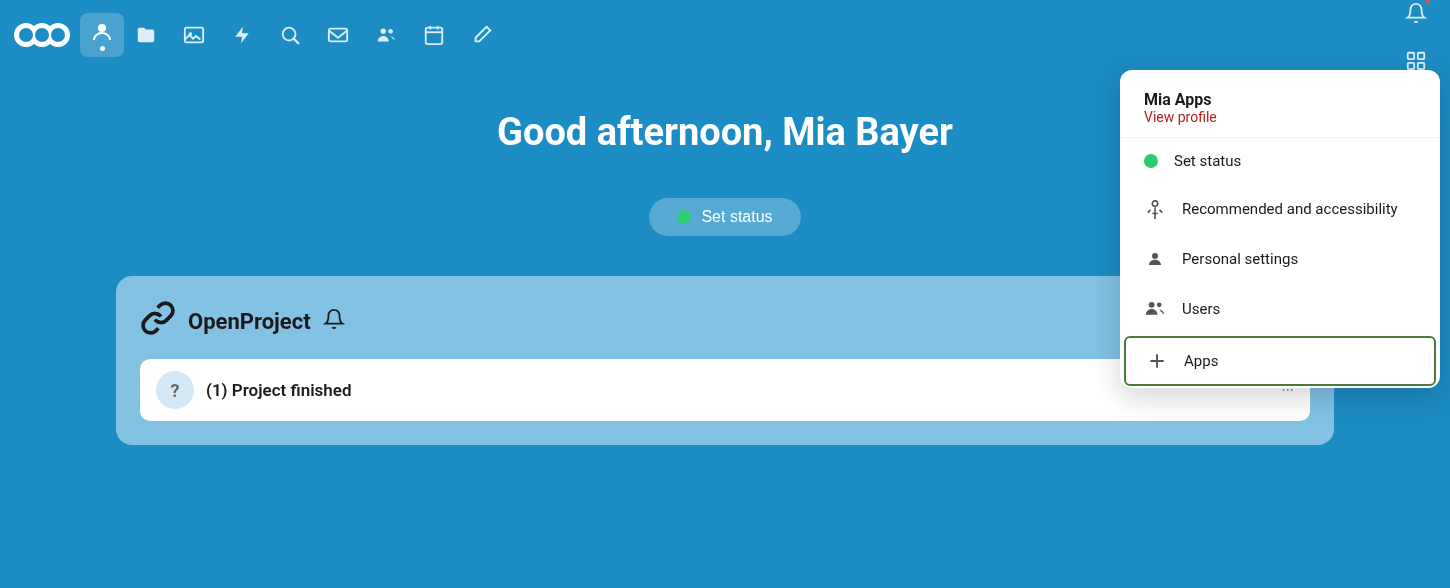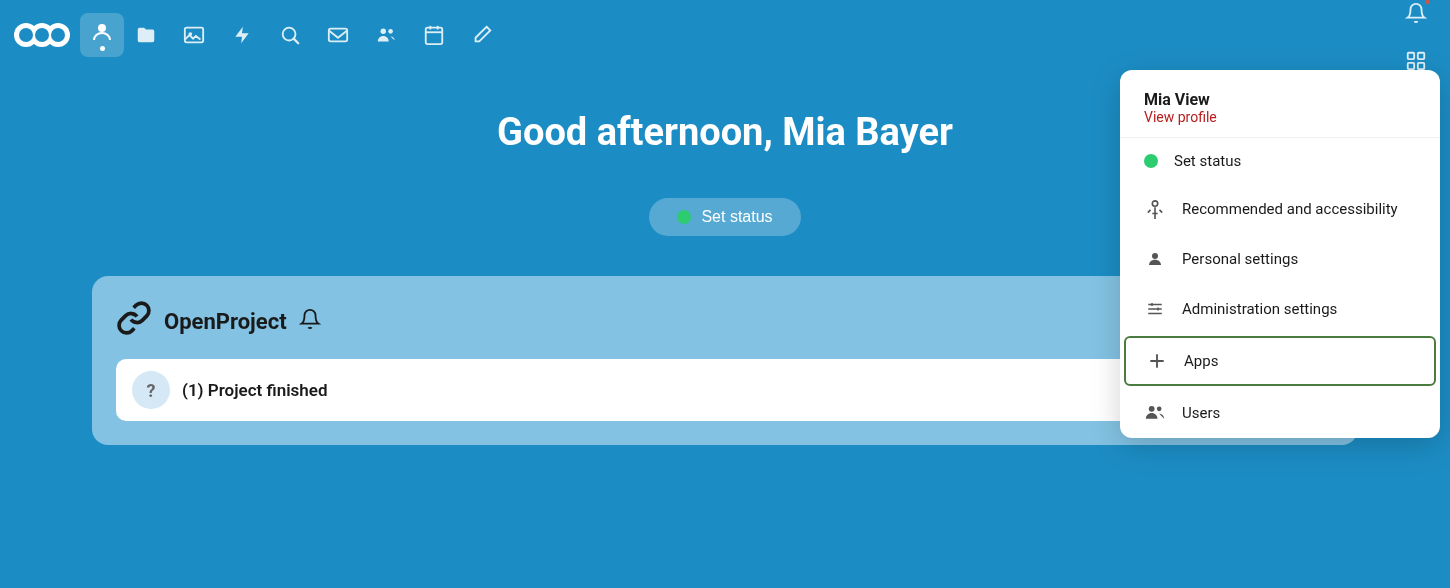--- a/index.html
+++ b/index.html
@@ -132,21 +132,21 @@
       width: 14px;
       height: 14px;
       border-radius: 50%;
       background: #2ecc71;
     }
 
     .cards-row {
       display: flex;
       gap: 12px;
       width: 100%;
-      padding: 0 92px;
+      padding: 0 116px;
     }
 
     .card {
       background: rgba(200, 230, 248, 0.6);
       border-radius: 16px;
       padding: 24px;
       flex: 1;
       min-height: 160px;
     }
 
@@ -441,21 +441,21 @@
         </div>
         <div class="project-more">···</div>
       </div>
     </div>
 
   </div>
 </div>
 
 <div class="dropdown-menu">
   <div class="dropdown-header">
-    <div class="dropdown-username">Mia View</div>
+    <div class="dropdown-username">Mia Apps</div>
     <div class="dropdown-view-profile">View profile</div>
   </div>
 
   <div class="dropdown-item">
     <div class="status-green-dot"></div>
     <span>Set status</span>
   </div>
 
   <div class="dropdown-item">
     <div class="dropdown-item-icon">
@@ -472,47 +472,35 @@
   <div class="dropdown-item">
     <div class="dropdown-item-icon">
       <svg width="18" height="18" viewBox="0 0 24 24" fill="#555">
         <circle cx="12" cy="8" r="4"></circle>
         <path d="M4 20c0-4 3.6-7 8-7s8 3 8 7"></path>
       </svg>
     </div>
     <span>Personal settings</span>
   </div>
 
-  <div class="dropdown-item">
-    <div class="dropdown-item-icon">
-      <svg width="18" height="18" viewBox="0 0 24 24" fill="none" stroke="#555" stroke-width="2">
-        <line x1="3" y1="6" x2="21" y2="6"></line>
-        <line x1="3" y1="12" x2="21" y2="12"></line>
-        <line x1="3" y1="18" x2="21" y2="18"></line>
-        <line x1="8" y1="4" x2="8" y2="8"></line>
-        <line x1="16" y1="10" x2="16" y2="14"></line>
-      </svg>
-    </div>
-    <span>Administration settings</span>
-  </div>
-
-  <div class="dropdown-item highlighted">
-    <div class="dropdown-item-icon">
-      <svg width="18" height="18" viewBox="0 0 24 24" fill="none" stroke="#555" stroke-width="2.5" stroke-linecap="round">
-        <line x1="12" y1="4" x2="12" y2="20"></line>
-        <line x1="4" y1="12" x2="20" y2="12"></line>
-      </svg>
-    </div>
-    <span>Apps</span>
-  </div>
 
   <div class="dropdown-item">
     <div class="dropdown-item-icon">
       <svg width="20" height="18" viewBox="0 0 24 20" fill="#555">
         <circle cx="8" cy="5" r="3.5"></circle>
         <path d="M1 17c0-3.9 3.1-7 7-7s7 3.1 7 7"></path>
         <circle cx="17" cy="5" r="2.8"></circle>
         <path d="M17 11c2.8 0 6 2.2 6 6"></path>
       </svg>
     </div>
     <span>Users</span>
   </div>
+
+  <div class="dropdown-item highlighted">
+    <div class="dropdown-item-icon">
+      <svg width="18" height="18" viewBox="0 0 24 24" fill="none" stroke="#555" stroke-width="2.5" stroke-linecap="round">
+        <line x1="12" y1="4" x2="12" y2="20"></line>
+        <line x1="4" y1="12" x2="20" y2="12"></line>
+      </svg>
+    </div>
+    <span>Apps</span>
+  </div>
 </div>
 
 </body></html>

